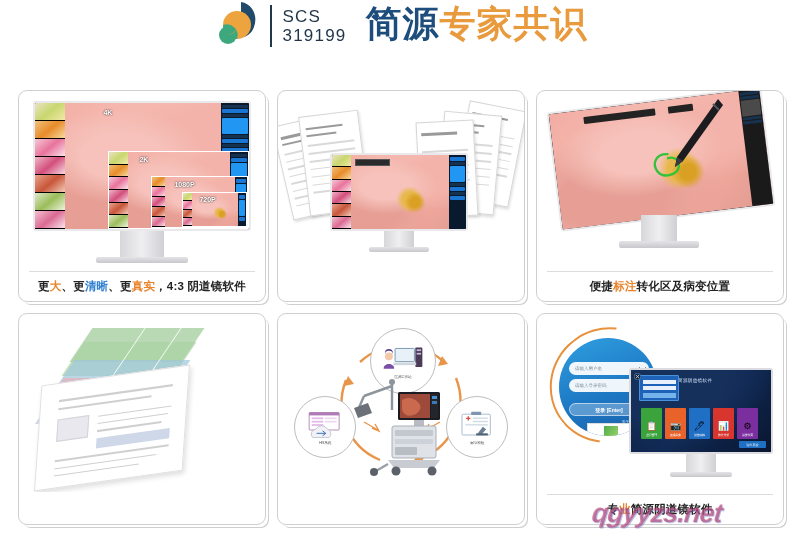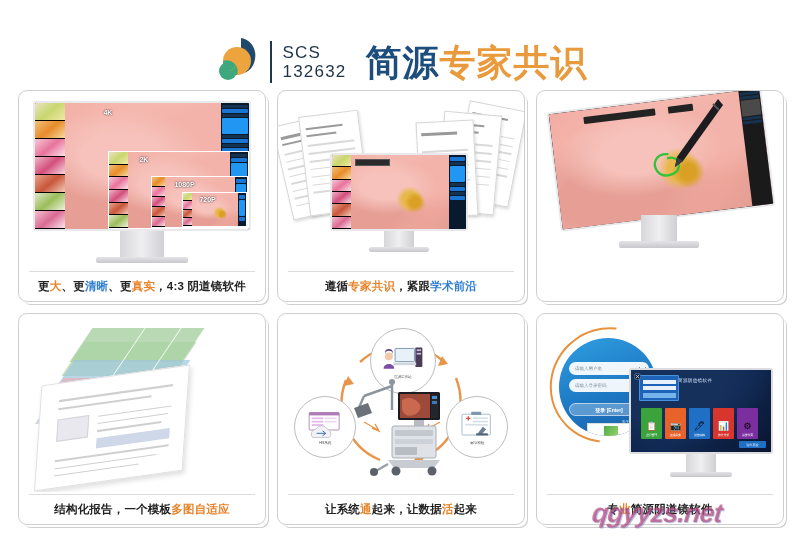--- a/index.html
+++ b/index.html
@@ -7,21 +7,21 @@
     width: 800px; height: 536px;
     background: #ffffff;
     font-family: "Liberation Sans", "DejaVu Sans", sans-serif;
     overflow: hidden;
   }
   .page { position: relative; width: 800px; height: 536px; background:#fff; }
 
   
   .header {
     position: absolute; left: 0; top: 0; width: 800px; height: 88px;
-    display: flex; align-items: flex-end; justify-content: center; gap: 7px;
+    display: flex; align-items: flex-start; justify-content: center; gap: 7px;
   }
   .brand { display: flex; align-items: center; gap: 11px; }
   .logo-mark { width: 46px; height: 52px; position: relative; }
   .logo-divider { width: 2px; height: 42px; background: #21374e; }
   .logo-code { display: flex; flex-direction: column; line-height: 1.12; }
   .logo-code span {
     font-size: 17px; letter-spacing: 1.2px; color: #1f3448; font-weight: 400;
     font-family: "Liberation Sans", sans-serif;
   }
   .title-main {
@@ -192,21 +192,21 @@
           <path d="M28 2 C40 4 45 16 41 27 C38 36 28 40 22 36 C16 32 17 23 23 19 C28 15 34 17 35 22 L28 22 Z" fill="#1f4a6b"></path>
           <circle cx="24" cy="25" r="14" fill="#eda43f"></circle>
           <path d="M24 39 A14 14 0 0 1 10 25 A11 11 0 0 1 24 39 Z" fill="#3da87d"></path>
           <circle cx="15" cy="35" r="9" fill="#3da87d"></circle>
           <path d="M24 26 A10 10 0 0 1 15 35 A9 9 0 0 0 24 26 Z" fill="#eda43f"></path>
         </svg>
       </div>
       <div class="logo-divider"></div>
       <div class="logo-code">
         <span>SCS</span>
-        <span>132632</span>
+        <span>319199</span>
       </div>
     </div>
     <div class="title-main"><span class="t-blue">简源</span><span class="t-orange">专家共识</span></div>
   </div>
 
   <div class="grid">
 
     <div class="card">
       <div class="card-media">
 
@@ -380,26 +380,20 @@
                 <u></u>
                 <b></b>
             </div>
             <div style="position:absolute; left:17%; top:5%; width:26%; height:7px; background:#2b2b2b; border:1px solid #555;"></div>
           </div>
           <div class="mon-neck" style="width:30px; height:16px;"></div>
           <div class="mon-base" style="width:60px; height:5px;"></div>
         </div>
 
       </div>
-      <div class="card-caption">
-          <span>遵循</span>
-          <span class="hl">专家共识</span>
-          <span>，紧跟</span>
-          <span class="hl-b">学术前沿</span>
-        </div>
     </div>
 
     <div class="card">
       <div class="card-media">
         <div style="position:absolute; left:16px; top:8px; width:216px; height:120px; transform:rotate(-7deg);">
           <div class="mon-screen" style="height:120px;">
             <div class="flower"></div>
             <div style="position:absolute; left:16%; top:6%; width:34%; height:7px; background:#232323; border-radius:1px;"></div>
             <div style="position:absolute; left:56%; top:6%; width:12%; height:7px; background:#232323; border-radius:1px;"></div>
             <div class="sidepanel" style="width:10%; background:#1a1a1a;">
@@ -417,20 +411,25 @@
         </div>
 
         <svg style="position:absolute; left:124px; top:4px; width:66px; height:76px;" viewBox="0 0 66 76">
           <path d="M57 4 L62 10 L22 66 L14 72 L16 62 Z" fill="#1b1b20"></path>
           <path d="M16 62 L14 72 L22 66 Z" fill="#3a3a42"></path>
           <path d="M52 9 L58 15" stroke="#55555f" stroke-width="2"></path>
         </svg>
         <div class="mon-neck" style="position:absolute; left:104px; top:124px; width:36px; height:28px;"></div>
         <div class="mon-base" style="position:absolute; left:82px; top:150px; width:80px; height:7px;"></div>
       </div>
+      <div class="card-caption">
+          <span>便捷</span>
+          <span class="hl">标注</span>
+          <span>转化区及病变位置</span>
+        </div>
     </div>
 
     <div class="card">
       <div class="card-media">
 
         <div class="layer" style="left:62px; top:14px; width:112px; height:34px; background:#9ccb96; transform:skewX(-34deg);"></div>
         <div class="layer" style="left:54px; top:28px; width:112px; height:34px; background:#a9d2a2; transform:skewX(-34deg);"></div>
         <div class="layer" style="left:44px; top:46px; width:116px; height:34px; background:#9fc8dd; transform:skewX(-34deg);"></div>
         <div class="layer" style="left:34px; top:64px; width:118px; height:32px; background:#e7b0bb; transform:skewX(-34deg);"></div>
         <div class="layer" style="left:26px; top:80px; width:118px; height:30px; background:#c3cbe2; transform:skewX(-34deg);"></div>
@@ -444,24 +443,20 @@
           <div class="rb" style="left:12%; width:22%; top:34%; height:22%; background:#e8e8ee; border:1px solid #d3d3da;"></div>
           <div class="rl" style="left:40%; right:10%; top:36%;"></div>
           <div class="rl" style="left:40%; right:12%; top:43%;"></div>
           <div class="rl" style="left:40%; right:16%; top:50%;"></div>
           <div class="rb" style="left:40%; right:10%; top:58%; height:10%; background:#cfd8e8;"></div>
           <div class="rl" style="left:12%; right:10%; top:74%;"></div>
           <div class="rl" style="left:12%; right:18%; top:81%;"></div>
           <div class="rl" style="left:12%; right:30%; top:88%;"></div>
         </div>
       </div>
-      <div class="card-caption">
-          <span>结构化报告，一个模板</span>
-          <span class="hl">多图自适应</span>
-        </div>
     </div>
 
     <div class="card">
       <div class="card-media">
 
         <svg style="position:absolute; left:24px; top:12px; width:200px; height:160px;" viewBox="0 0 200 160">
           <path d="M58 36 A62 62 0 0 1 142 36" fill="none" stroke="#e8954a" stroke-width="2.4"></path>
           <path d="M140 30 L146 38 L136 40 Z" fill="#e8954a"></path>
           <path d="M154 52 A62 62 0 0 1 120 132" fill="none" stroke="#e8954a" stroke-width="2.4"></path>
           <path d="M118 126 L122 136 L112 134 Z" fill="#e8954a"></path>
@@ -534,27 +529,20 @@
           <rect x="47" y="69" width="38" height="5" rx="1" fill="#cdd2d8"></rect>
           <rect x="47" y="77" width="22" height="8" rx="1" fill="#b8bdc4"></rect>
 
           <path d="M40 90 L92 90 L86 98 L46 98 Z" fill="#c8ccd2"></path>
           <circle cx="48" cy="101" r="4.5" fill="#5c6169"></circle>
           <circle cx="84" cy="101" r="4.5" fill="#5c6169"></circle>
           <path d="M40 94 L28 101" stroke="#9aa0a8" stroke-width="2.4"></path>
           <circle cx="26" cy="102" r="4" fill="#5c6169"></circle>
         </svg>
       </div>
-      <div class="card-caption">
-          <span>让系统</span>
-          <span class="hl">通</span>
-          <span>起来，让数据</span>
-          <span class="hl">活</span>
-          <span>起来</span>
-        </div>
     </div>
 
     <div class="card">
       <div class="card-media">
 
         <div class="ring" style="left:12px; top:14px; width:118px; height:114px; transform:rotate(-38deg);"></div>
 
         <div class="login-circle" style="left:22px; top:24px; width:98px; height:98px;">
           <div class="login-field" style="left:10px; top:24px; width:80px; height:13px;">请输入用户名</div>
           <svg style="position:absolute; left:80px; top:29px;" width="7" height="5" viewBox="0 0 7 5">

